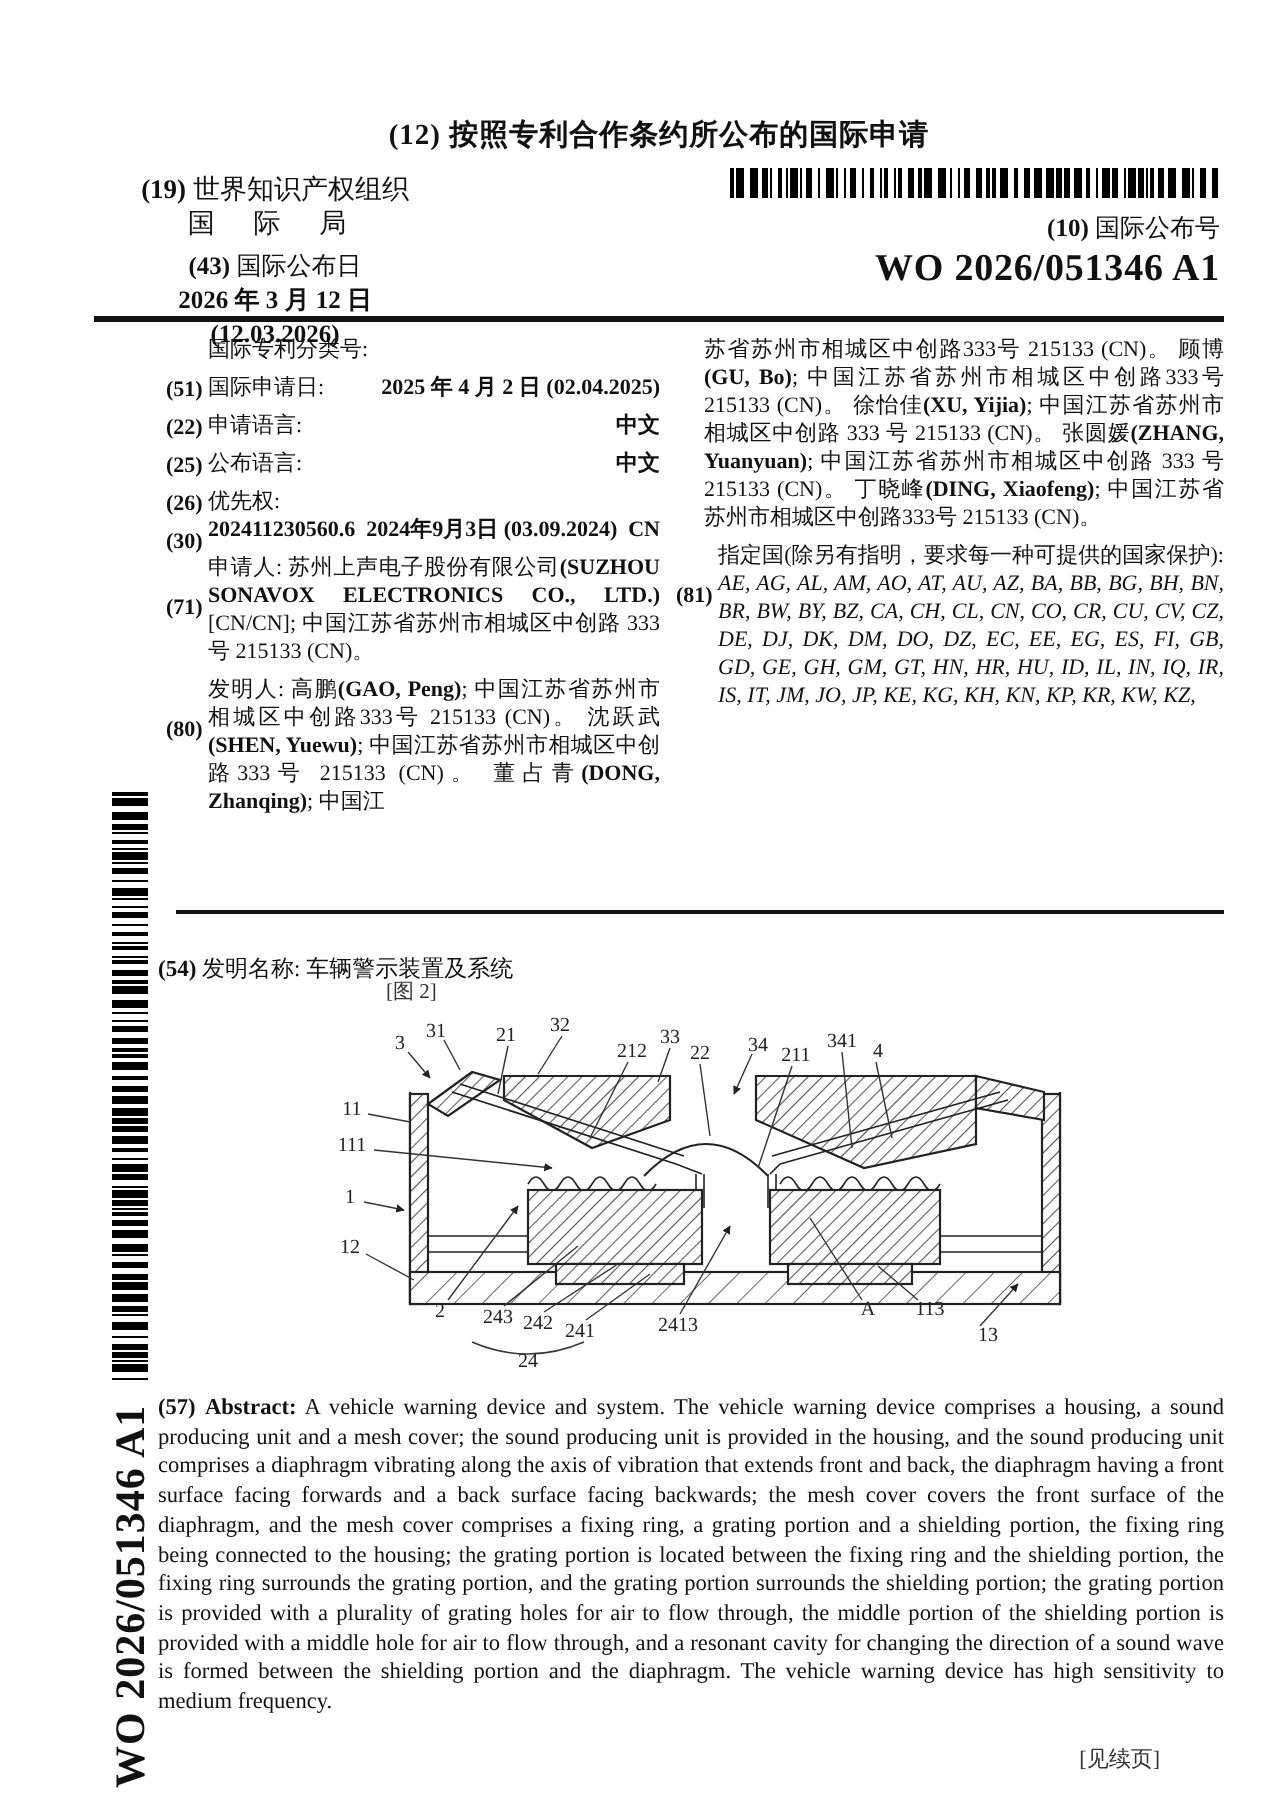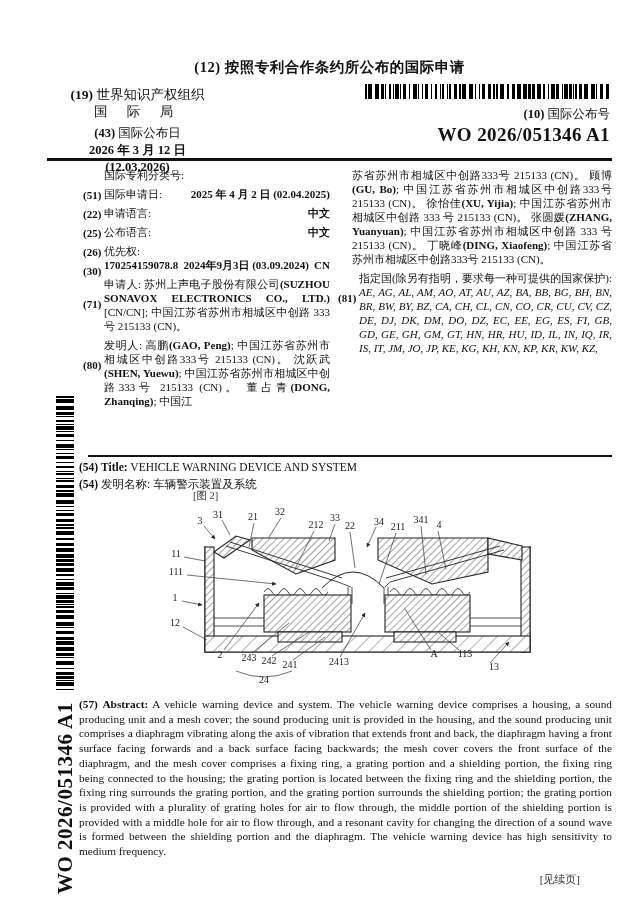--- a/index.html
+++ b/index.html
@@ -159,21 +159,21 @@
       <span class="code">(26)</span>
       <div class="flexrow">
           <span>公布语言:</span>
           <span class="b">中文</span>
         </div>
     </div>
     <div class="item">
       <span class="code">(30)</span>
       <div>优先权:</div>
       <div class="flexrow b">
-        <span>170254159078.8</span>
+        <span>202411230560.6</span>
         <span>2024年9月3日 (03.09.2024)</span>
         <span>CN</span>
       </div>
     </div>
     <div class="item">
       <span class="code">(71)</span><span><span>申请人: 苏州上声电子股份有限公司</span><span class="b">(SUZHOU SONAVOX ELECTRONICS CO., LTD.)</span><span> [CN/CN]; 中国江苏省苏州市相城区中创路 333 号 215133 (CN)。</span></span>
     </div>
     <div class="item">
       <span class="code">(80)</span><span><span>发明人: 高鹏</span><span class="b">(GAO, Peng)</span><span>; 中国江苏省苏州市相城区中创路333号 215133 (CN)。 沈跃武</span><span class="b">(SHEN, Yuewu)</span><span>; 中国江苏省苏州市相城区中创路333号 215133 (CN)。 董占青</span><span class="b">(DONG, Zhanqing)</span><span>; 中国江</span></span>
     </div>
@@ -251,25 +251,20 @@
       <i style="height: 1px; margin-bottom: 3px;"></i>
       <i style="height: 3px; margin-bottom: 1px;"></i>
       <i style="height: 3px; margin-bottom: 1px;"></i>
       <i style="height: 1px; margin-bottom: 1px;"></i>
       <i style="height: 4px; margin-bottom: 3px;"></i>
       <i style="height: 2px; margin-bottom: 1px;"></i>
     </div>
   <div class="side-pubnum">WO 2026/051346 A1</div>
 
   <div class="rule-thin"></div>
-  <div class="title-line title-en">
-    <span class="b">(54)</span>
-    <span class="b">Title:</span>
-    <span>VEHICLE WARNING DEVICE AND SYSTEM</span>
-  </div>
   <div class="title-line title-zh">
     <span class="b">(54)</span>
     <span>发明名称:</span>
     <span>车辆警示装置及系统</span>
   </div>
 
   <div class="fig-caption">[图 2]</div>
   <svg class="figure" width="420" height="200" viewBox="0 0 420 200">
     <defs>
       <pattern id="h1" width="5" height="5" patternTransform="rotate(45)" patternUnits="userSpaceOnUse">

